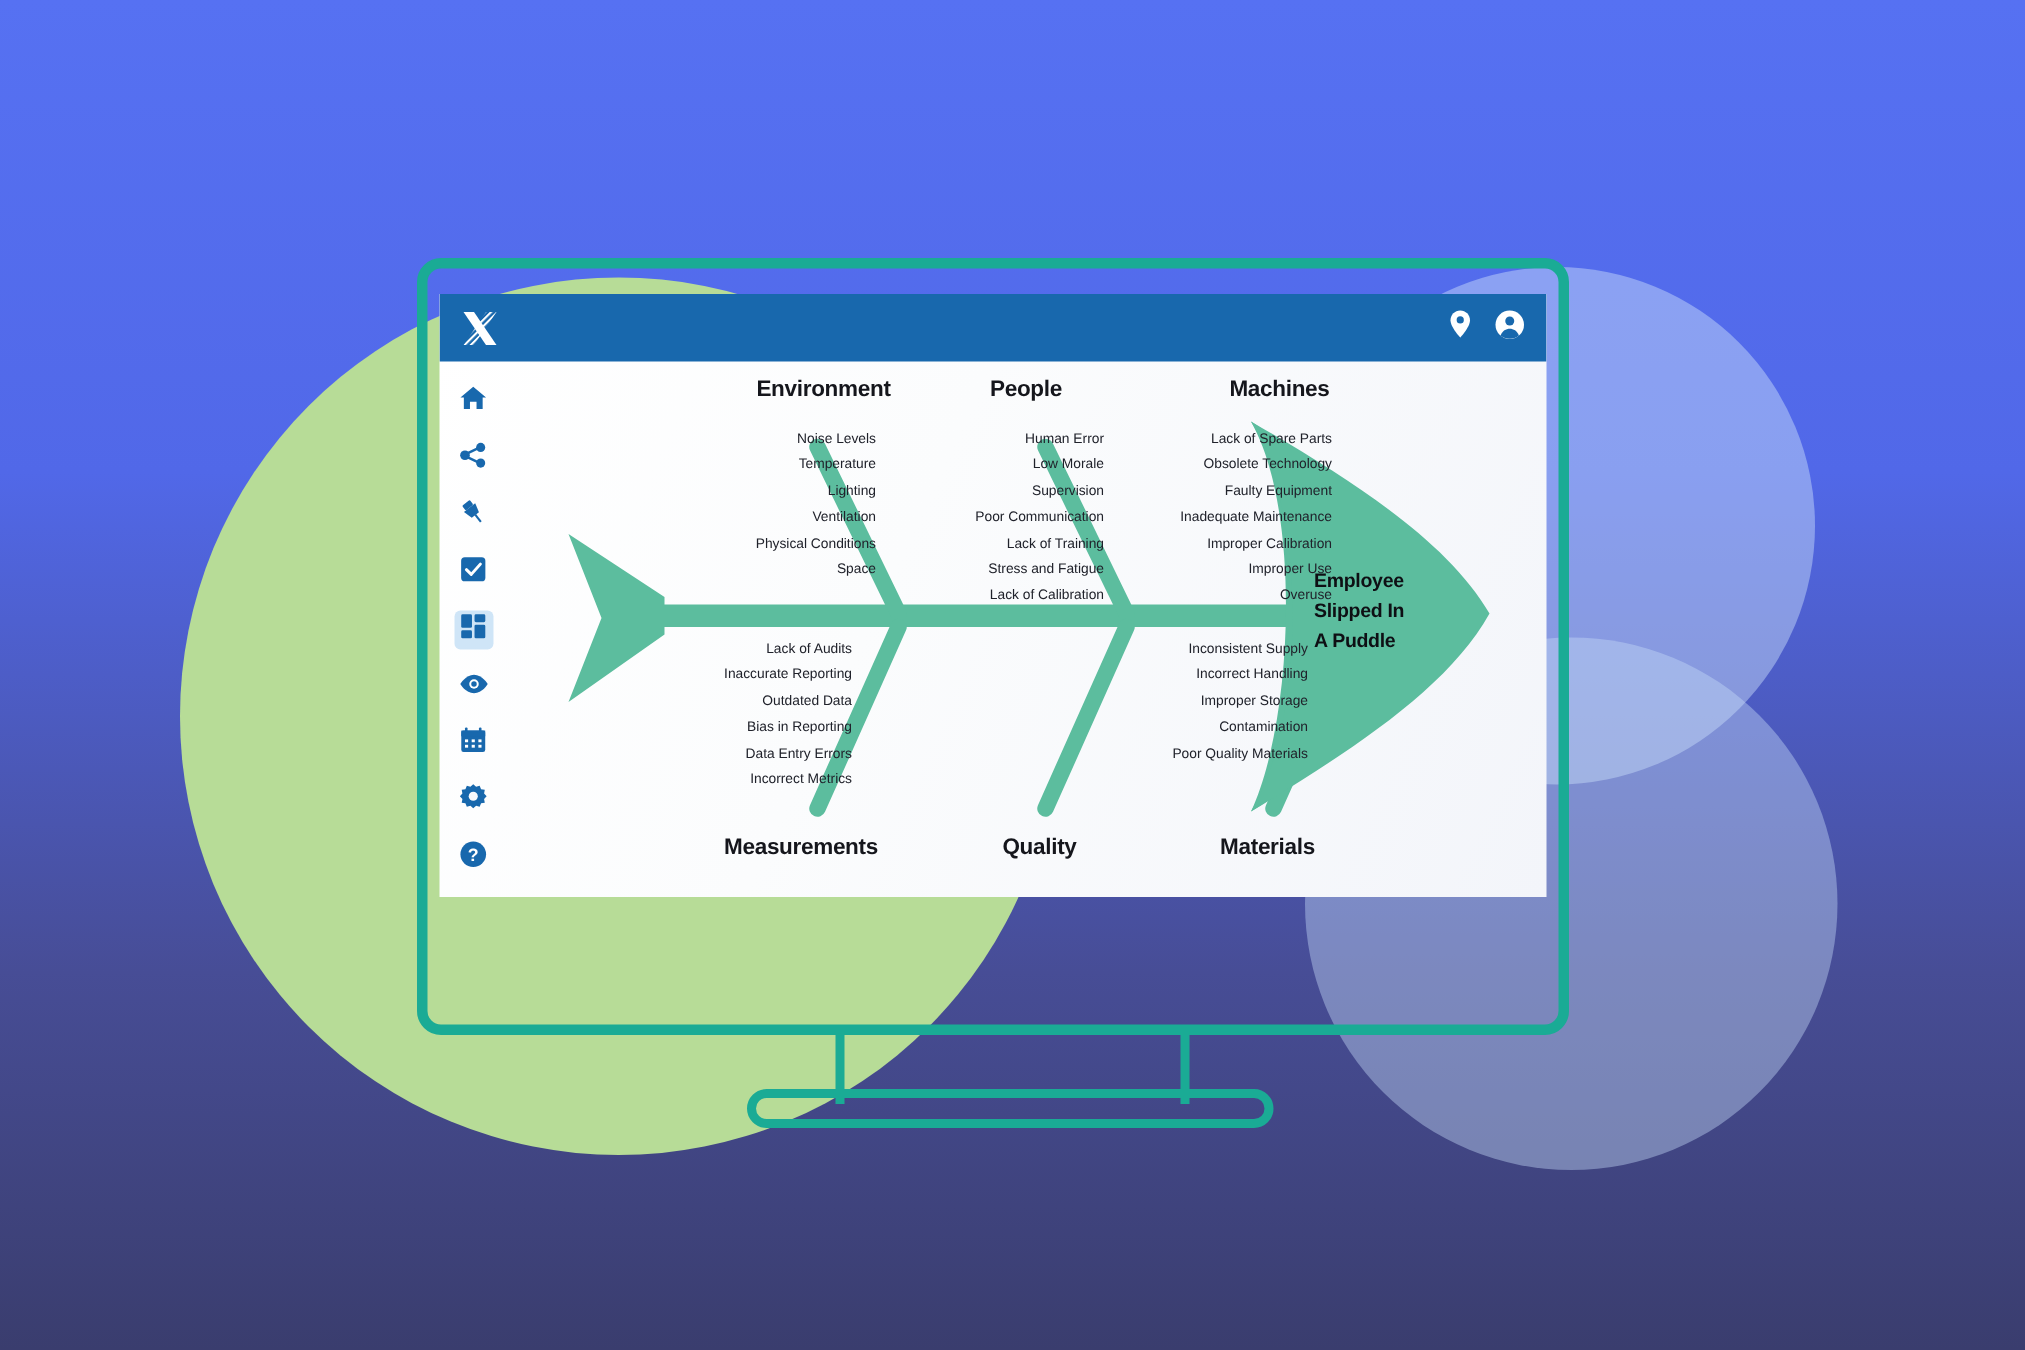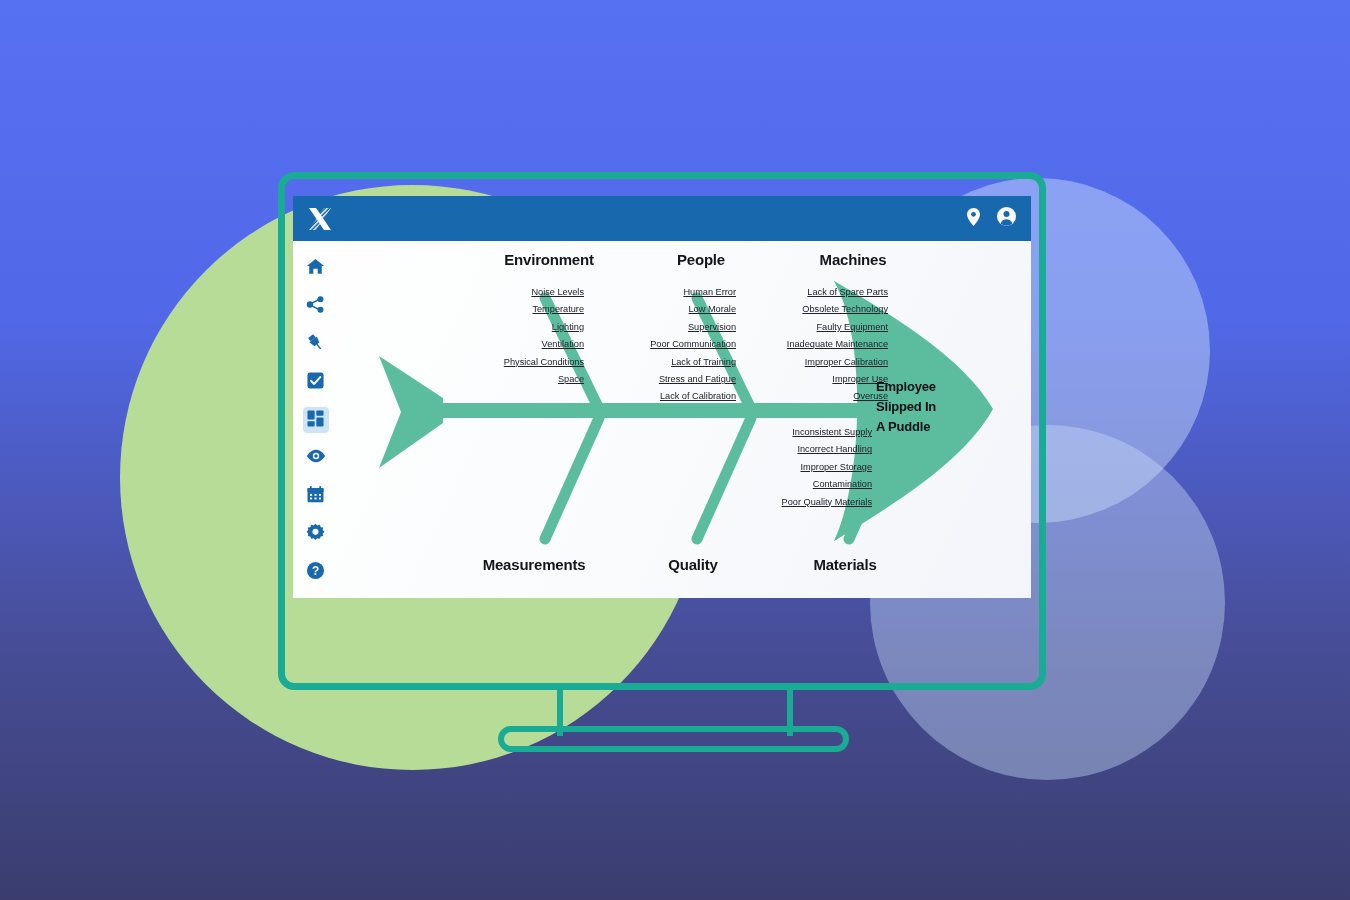--- a/index.html
+++ b/index.html
@@ -85,21 +85,20 @@
 
   .cat-head {
     position: absolute;
     font-size: 15px; font-weight: bold; color: #15161c;
     letter-spacing: -0.2px; white-space: nowrap;
   }
   .cause-list {
     position: absolute;
     font-size: 9.2px; color: #20222b; line-height: 17.4px;
     white-space: nowrap;
-    text-decoration: underline;
   }
   .cause-list.right { text-align: right; }
 
   .effect-text {
     position: absolute; left: 583px; top: 136px;
     font-size: 13px; font-weight: bold; color: #0e0f14;
     line-height: 20px; letter-spacing: -0.2px;
   }
 </style>
 </head>
@@ -258,21 +257,21 @@
           <line x1="252" y1="298" x2="306" y2="177"></line>
           <line x1="404" y1="298" x2="458" y2="177"></line>
           <line x1="556" y1="298" x2="610" y2="177"></line>
         </g>
 
         <path d="M541 40 C595 75 635 115 648 170 C635 226 595 266 541 300 C569 240 575 100 541 40 Z" fill="#5cbd9e"></path>
         <path d="M541 40 C610 80 672 120 700 168 C672 218 610 258 541 300 C578 238 578 102 541 40 Z" fill="#5cbd9e"></path>
       </svg>
 
       <div class="cat-head" style="left:165px; top:10px; width:182px; text-align:center;">Environment</div>
-      <div class="cat-head" style="left:317px; top:10px; width:182px; text-align:center;">People</div>
+      <div class="cat-head" style="left:300px; top:10px; width:182px; text-align:center;">People</div>
       <div class="cat-head" style="left:469px; top:10px; width:182px; text-align:center;">Machines</div>
 
       <div class="cat-head" style="left:150px; top:315px; width:182px; text-align:center;">Measurements</div>
       <div class="cat-head" style="left:309px; top:315px; width:182px; text-align:center;">Quality</div>
       <div class="cat-head" style="left:461px; top:315px; width:182px; text-align:center;">Materials</div>
 
       <div class="cause-list right" id="causes-0" style="left:126px; top:43px; width:165px;">
           <div>Noise Levels</div>
           <div>Temperature</div>
           <div>Lighting</div>
@@ -292,20 +291,28 @@
       <div class="cause-list right" id="causes-2" style="left:430px; top:43px; width:165px;">
           <div>Lack of Spare Parts</div>
           <div>Obsolete Technology</div>
           <div>Faulty Equipment</div>
           <div>Inadequate Maintenance</div>
           <div>Improper Calibration</div>
           <div>Improper Use</div>
           <div>Overuse</div>
         </div>
 
+      <div class="cause-list right" id="causes-3" style="left:110px; top:183px; width:165px;">
+          <div>Lack of Audits</div>
+          <div>Inaccurate Reporting</div>
+          <div>Outdated Data</div>
+          <div>Bias in Reporting</div>
+          <div>Data Entry Errors</div>
+          <div>Incorrect Metrics</div>
+        </div>
       <div class="cause-list right" id="causes-5" style="left:414px; top:183px; width:165px;">
           <div>Inconsistent Supply</div>
           <div>Incorrect Handling</div>
           <div>Improper Storage</div>
           <div>Contamination</div>
           <div>Poor Quality Materials</div>
         </div>
 
       <div class="effect-text" id="effect-label">
           <div>Employee</div>

